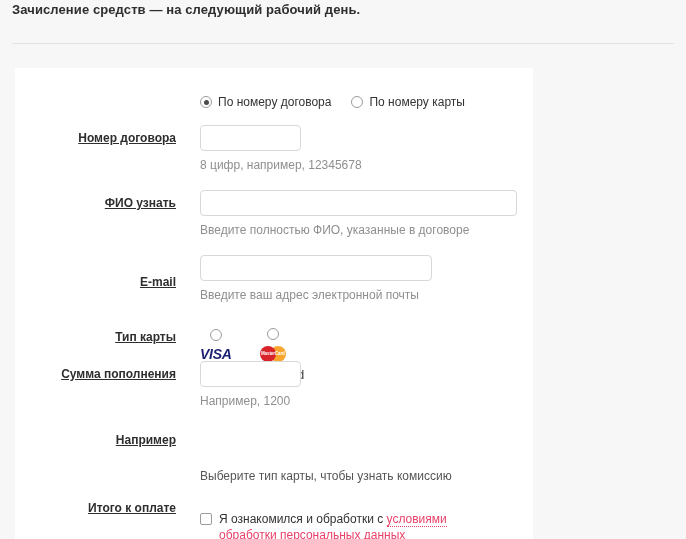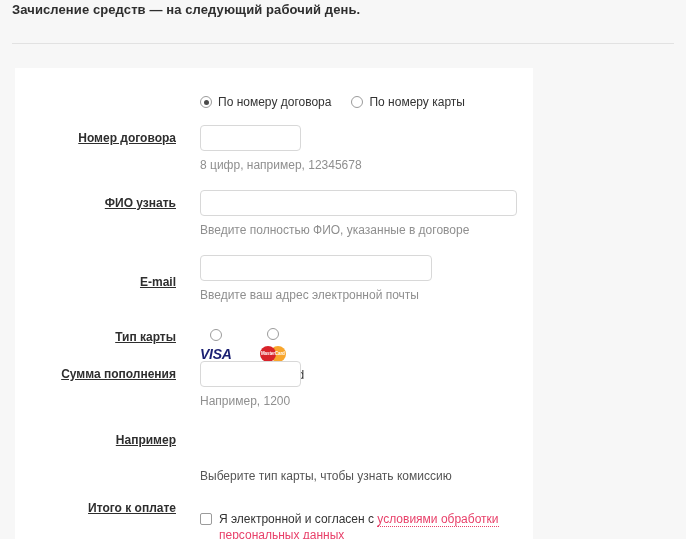--- a/index.html
+++ b/index.html
@@ -324,17 +324,17 @@
 
     <div class="form-row" style="top:405px;">
       <div class="row-label" style="top:0;margin-top:28px;">Итого к оплате</div>
       <div class="row-field" style="top:0;">
         <div class="value-text"></div>
       </div>
     </div>
 
     <div class="consent" style="top:443px;">
       <span class="checkbox"></span>
-      <span class="consent-text"><span>Я электронной и согласен с </span><a class="consent-link">условиями обработки персональных данных</a></span>
+      <span class="consent-text"><span>Я ознакомился и обработки с </span><a class="consent-link">условиями обработки персональных данных</a></span>
     </div>
 
   </div>
 </div>
 
 </body></html>

